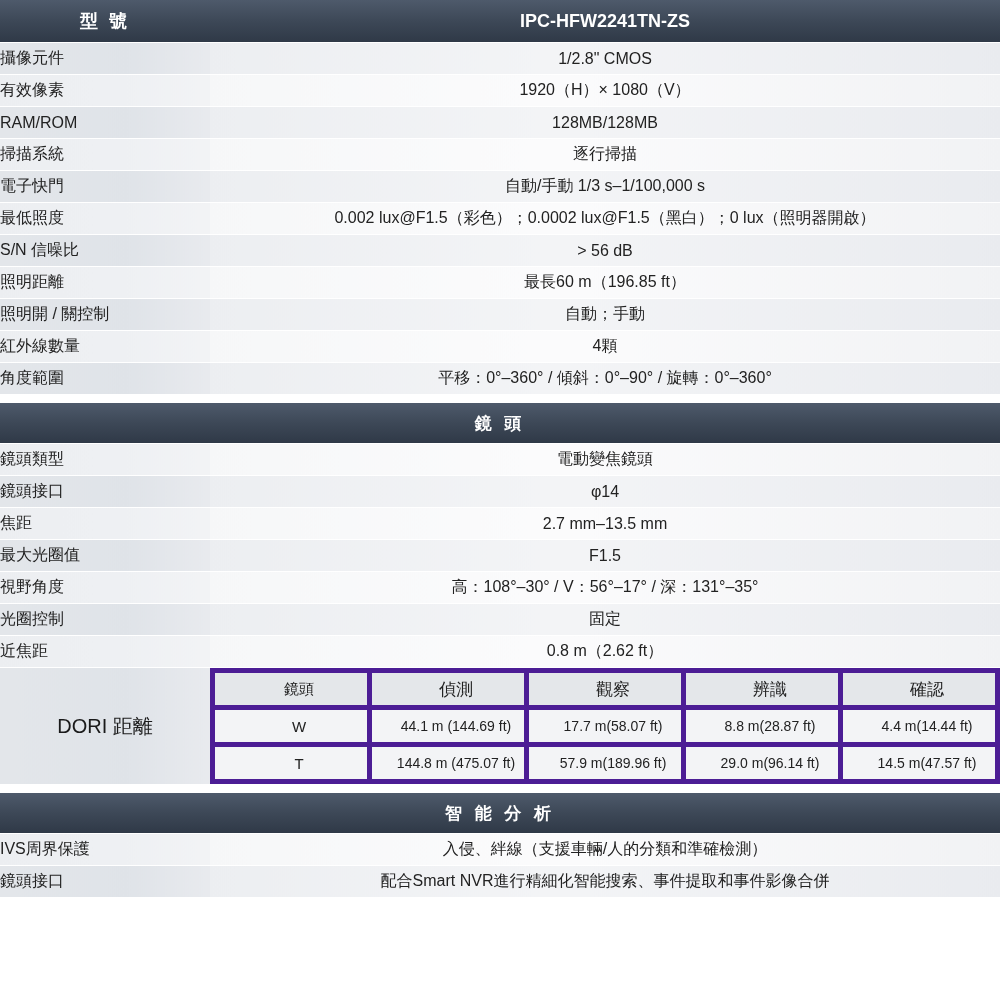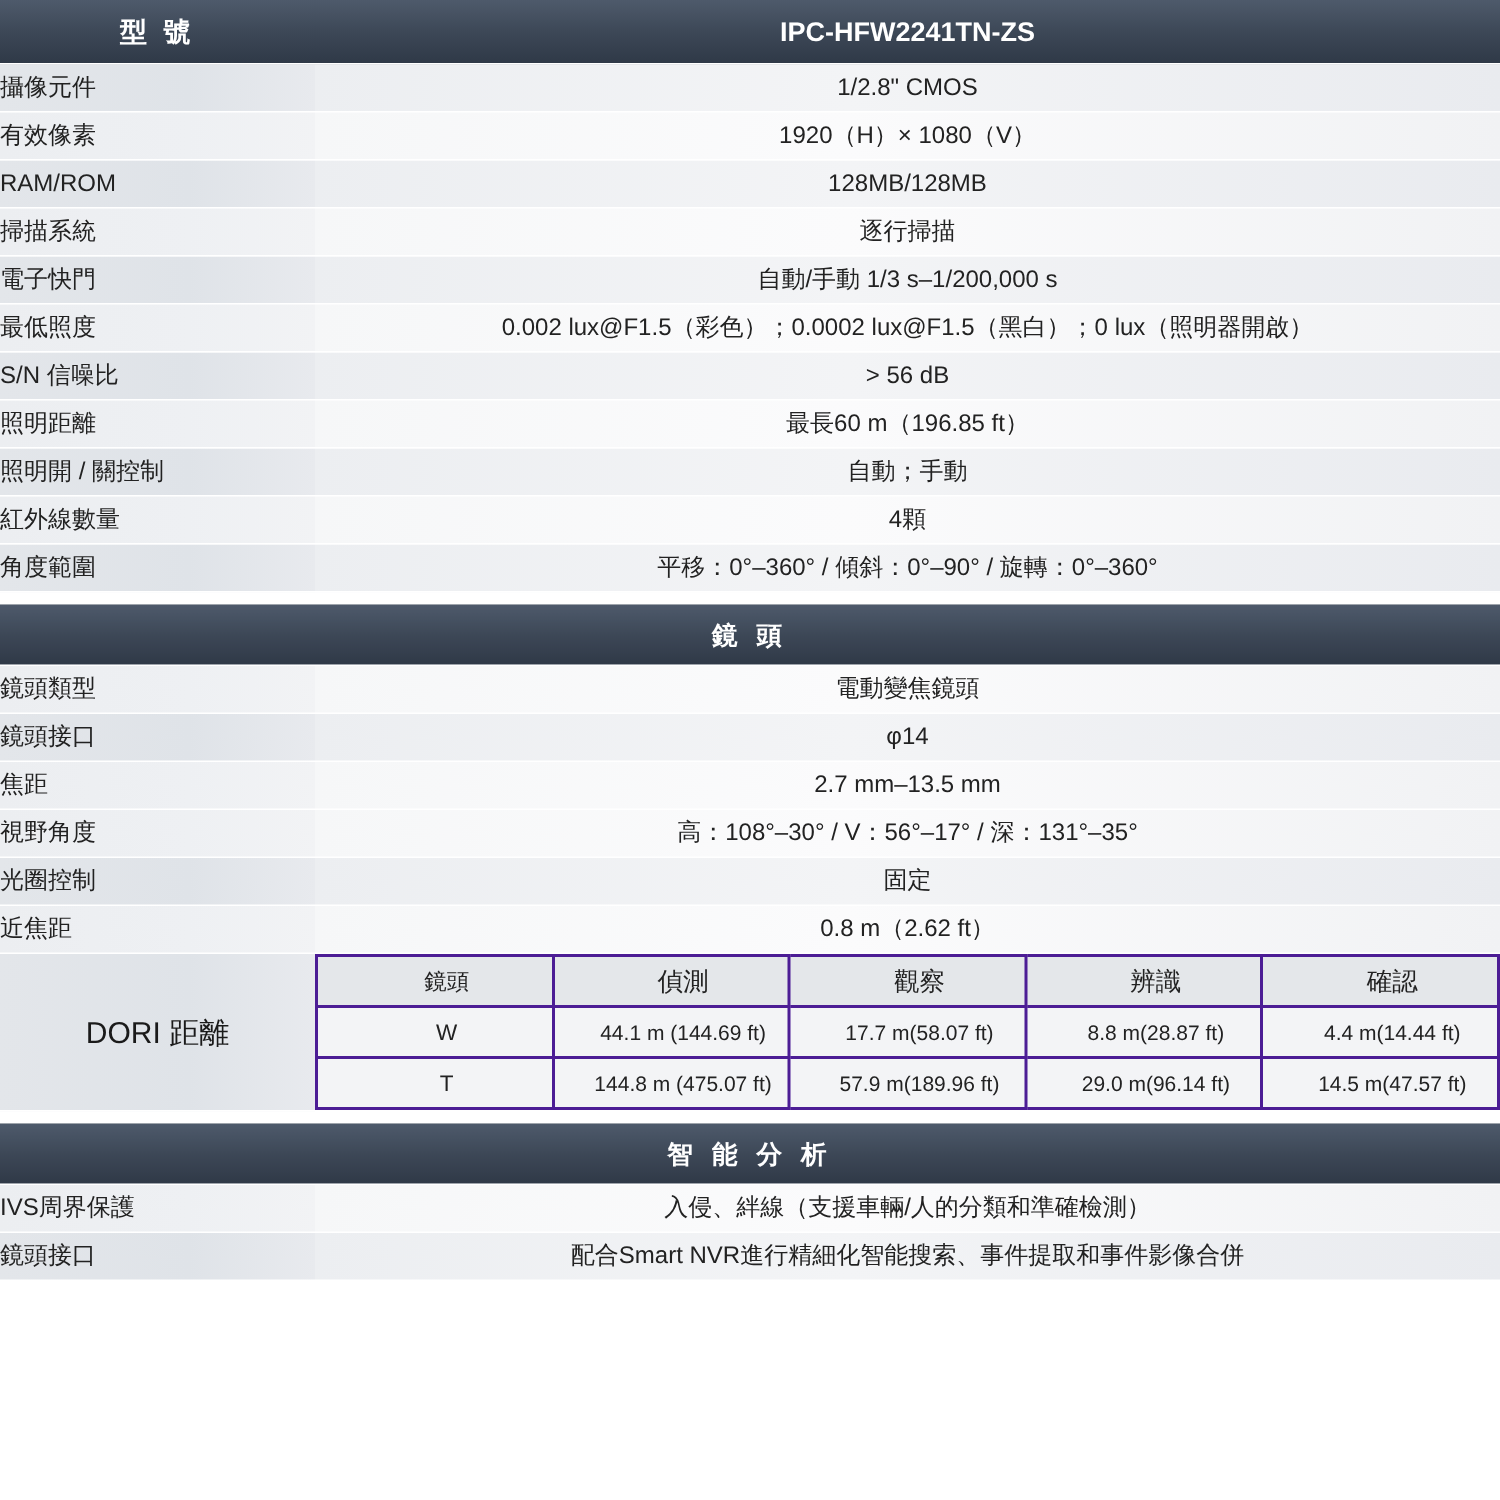--- a/index.html
+++ b/index.html
@@ -93,21 +93,21 @@
   table.dori {
     width: 100%;
     border-collapse: collapse;
     table-layout: fixed;
   }
   table.dori td {
     height: 32px;
     vertical-align: middle;
     text-align: center;
     font-size: 14px;
-    border: 2px solid #4c1d95;
+    border: 5px solid #4c1d95;
     background: #f3f4f6;
     color: #222;
     padding-left: 16px;
   }
   table.dori tr.dori-head td {
     background: #e4e7ea;
     font-size: 17px;
     color: #222;
   }
   table.dori tr td:first-child {
@@ -155,21 +155,21 @@
       <tr class="row-a">
         <td class="label-cell">RAM/ROM</td>
         <td class="value-cell">128MB/128MB</td>
       </tr>
       <tr class="row-b">
         <td class="label-cell">掃描系統</td>
         <td class="value-cell">逐行掃描</td>
       </tr>
       <tr class="row-a">
         <td class="label-cell">電子快門</td>
-        <td class="value-cell">自動/手動 1/3 s–1/200,000 s</td>
+        <td class="value-cell">自動/手動 1/3 s–1/100,000 s</td>
       </tr>
       <tr class="row-b">
         <td class="label-cell">最低照度</td>
         <td class="value-cell nowrap">0.002 lux@F1.5（彩色）；0.0002 lux@F1.5（黑白）；0 lux（照明器開啟）</td>
       </tr>
       <tr class="row-a">
         <td class="label-cell">S/N 信噪比</td>
         <td class="value-cell">&gt; 56 dB</td>
       </tr>
       <tr class="row-b">
@@ -201,20 +201,24 @@
         <td class="label-cell">鏡頭類型</td>
         <td class="value-cell">電動變焦鏡頭</td>
       </tr>
       <tr class="row-a">
         <td class="label-cell">鏡頭接口</td>
         <td class="value-cell">φ14</td>
       </tr>
       <tr class="row-b">
         <td class="label-cell">焦距</td>
         <td class="value-cell">2.7 mm–13.5 mm</td>
+      </tr>
+      <tr class="row-a">
+        <td class="label-cell">最大光圈值</td>
+        <td class="value-cell">F1.5</td>
       </tr>
       <tr class="row-b">
         <td class="label-cell">視野角度</td>
         <td class="value-cell">高：108°–30° / V：56°–17° / 深：131°–35°</td>
       </tr>
       <tr class="row-a">
         <td class="label-cell">光圈控制</td>
         <td class="value-cell">固定</td>
       </tr>
       <tr class="row-b">

